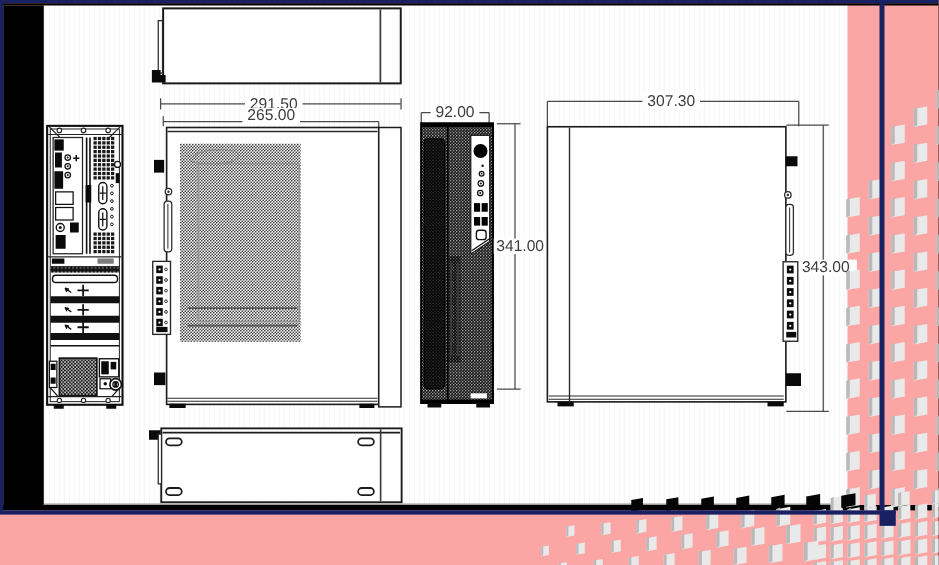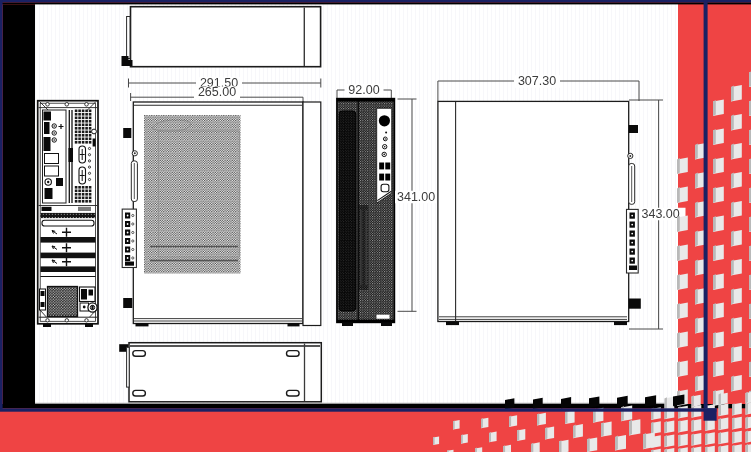--- a/index.html
+++ b/index.html
@@ -1,16 +1,16 @@
 <!DOCTYPE html>
 <html><head>
 <meta charset="utf-8">
 <style>
 html,body{margin:0;padding:0;background:#000;}
-#canvas{position:relative;width:751px;height:452px;background:#ef4444;overflow:hidden;}
+#canvas{position:relative;width:751px;height:452px;background:#fca5a5;overflow:hidden;}
 #canvas svg{position:absolute;left:0;top:0;}
 </style>
 </head>
 <body>
 <div id="canvas">
 <svg width="751" height="452" viewBox="0 0 751 452">
 <defs>
 <pattern id="perf" width="2.4" height="2.4" patternUnits="userSpaceOnUse">
   <rect width="2.4" height="2.4" fill="#fdfdfd"></rect>
   <circle cx="0.6" cy="0.6" r="0.68" fill="#3d3d3d"></circle>

